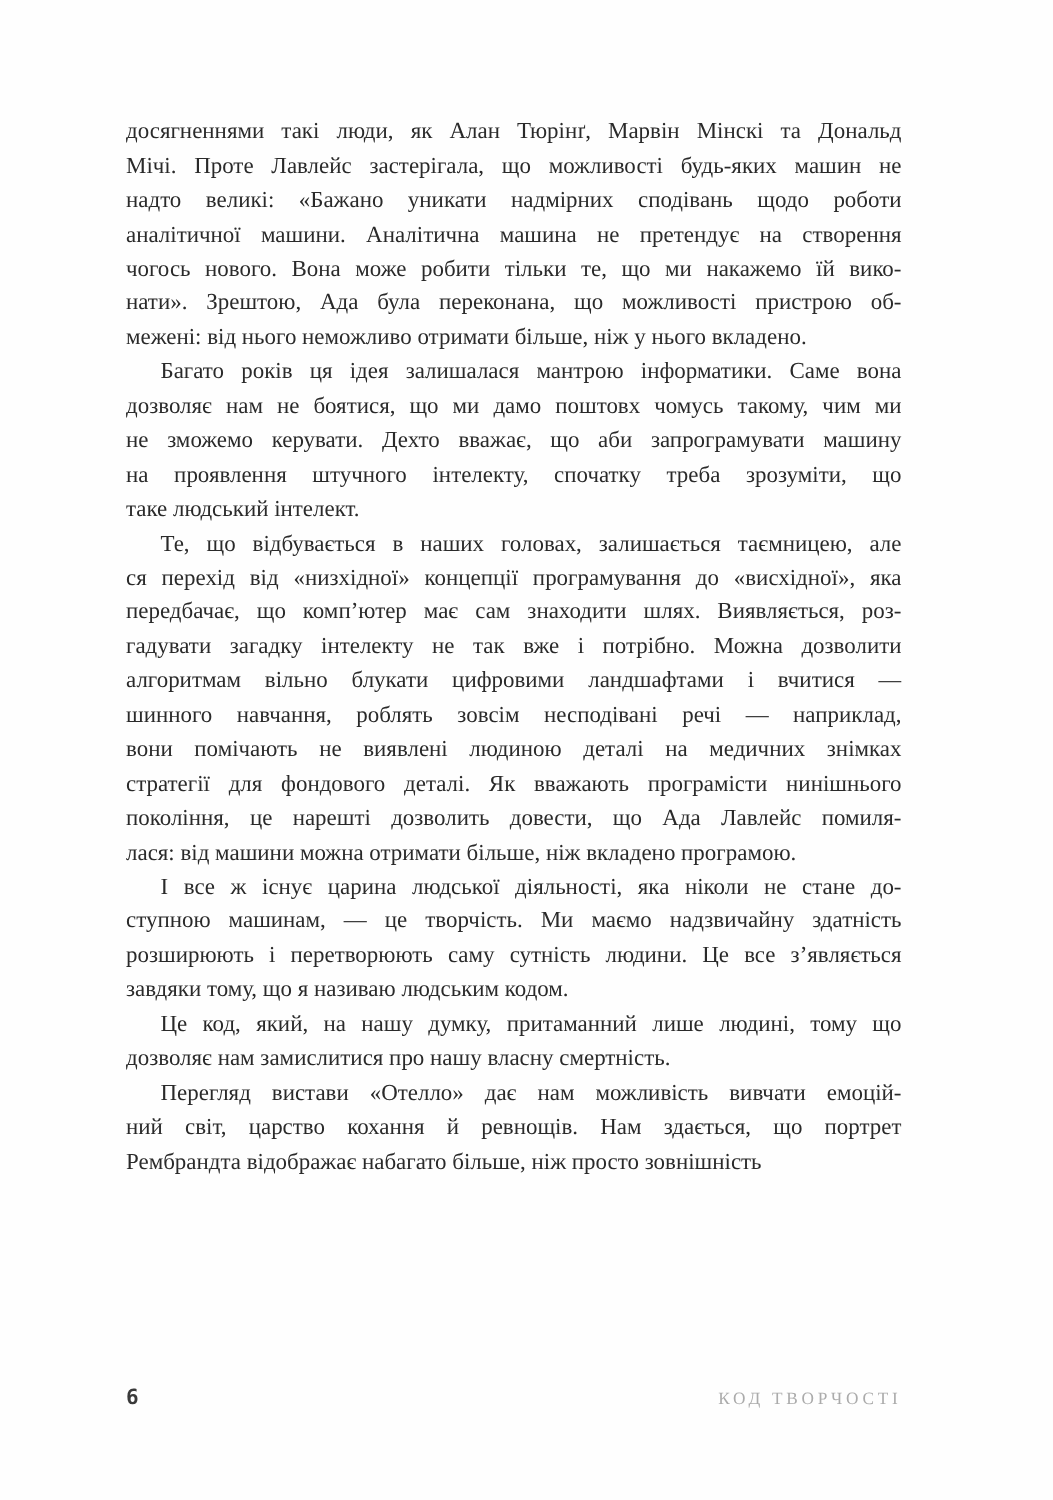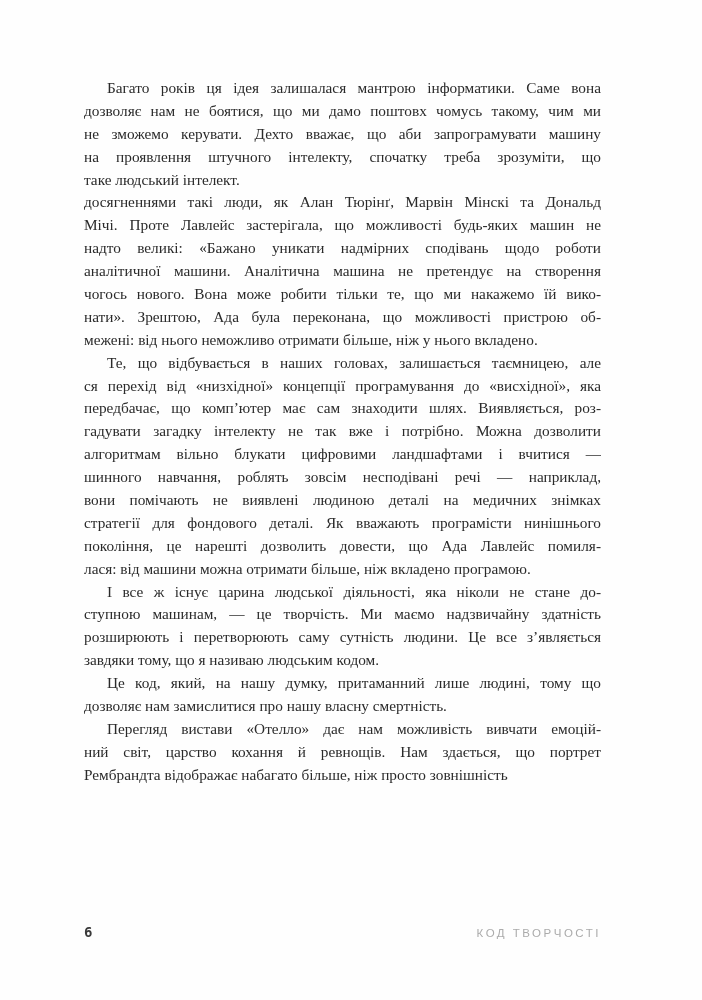--- a/index.html
+++ b/index.html
@@ -49,48 +49,48 @@
     justify-content: space-between;
     align-items: baseline;
   }
   .page-number {
     font-family: "DejaVu Sans Mono", "Liberation Mono", monospace;
     font-size: 14px;
     font-weight: bold;
     color: #3a3a3a;
   }
   .running-title {
-    font-family: Liberation Sans, sans-serif;
+    font-family: Liberation Serif, serif;
     font-size: 11.5px;
     letter-spacing: 2.5px;
     color: #ababab;
   }
 </style>
 </head>
 <body>
 
 <div class="page">
 
   <div class="text-block">
 
   <div class="paragraph">
-        <div class="line indent">Багато років ця ідея залишалася мантрою інформатики. Саме вона</div>
-        <div class="line">дозволяє нам не боятися, що ми дамо поштовх чомусь такому, чим ми</div>
-        <div class="line">не зможемо керувати. Дехто вважає, що аби запрограмувати машину</div>
-        <div class="line">на проявлення штучного інтелекту, спочатку треба зрозуміти, що</div>
-        <div class="line last">таке людський інтелект.</div>
-      </div>
-      <div class="paragraph">
         <div class="line">досягненнями такі люди, як Алан Тюрінґ, Марвін Мінскі та Дональд</div>
         <div class="line">Мічі. Проте Лавлейс застерігала, що можливості будь-яких машин не</div>
         <div class="line">надто великі: «Бажано уникати надмірних сподівань щодо роботи</div>
         <div class="line">аналітичної машини. Аналітична машина не претендує на створення</div>
         <div class="line">чогось нового. Вона може робити тільки те, що ми накажемо їй вико-</div>
         <div class="line">нати». Зрештою, Ада була переконана, що можливості пристрою об-</div>
         <div class="line last">межені: від нього неможливо отримати більше, ніж у нього вкладено.</div>
+      </div>
+      <div class="paragraph">
+        <div class="line indent">Багато років ця ідея залишалася мантрою інформатики. Саме вона</div>
+        <div class="line">дозволяє нам не боятися, що ми дамо поштовх чомусь такому, чим ми</div>
+        <div class="line">не зможемо керувати. Дехто вважає, що аби запрограмувати машину</div>
+        <div class="line">на проявлення штучного інтелекту, спочатку треба зрозуміти, що</div>
+        <div class="line last">таке людський інтелект.</div>
       </div>
       <div class="paragraph">
         <div class="line indent">Те, що відбувається в наших головах, залишається таємницею, але</div>
         <div class="line">ся перехід від «низхідної» концепції програмування до «висхідної», яка</div>
         <div class="line">передбачає, що комп’ютер має сам знаходити шлях. Виявляється, роз-</div>
         <div class="line">гадувати загадку інтелекту не так вже і потрібно. Можна дозволити</div>
         <div class="line">алгоритмам вільно блукати цифровими ландшафтами і вчитися —</div>
         <div class="line">шинного навчання, роблять зовсім несподівані речі — наприклад,</div>
         <div class="line">вони помічають не виявлені людиною деталі на медичних знімках</div>
         <div class="line">стратегії для фондового деталі. Як вважають програмісти нинішнього</div>

